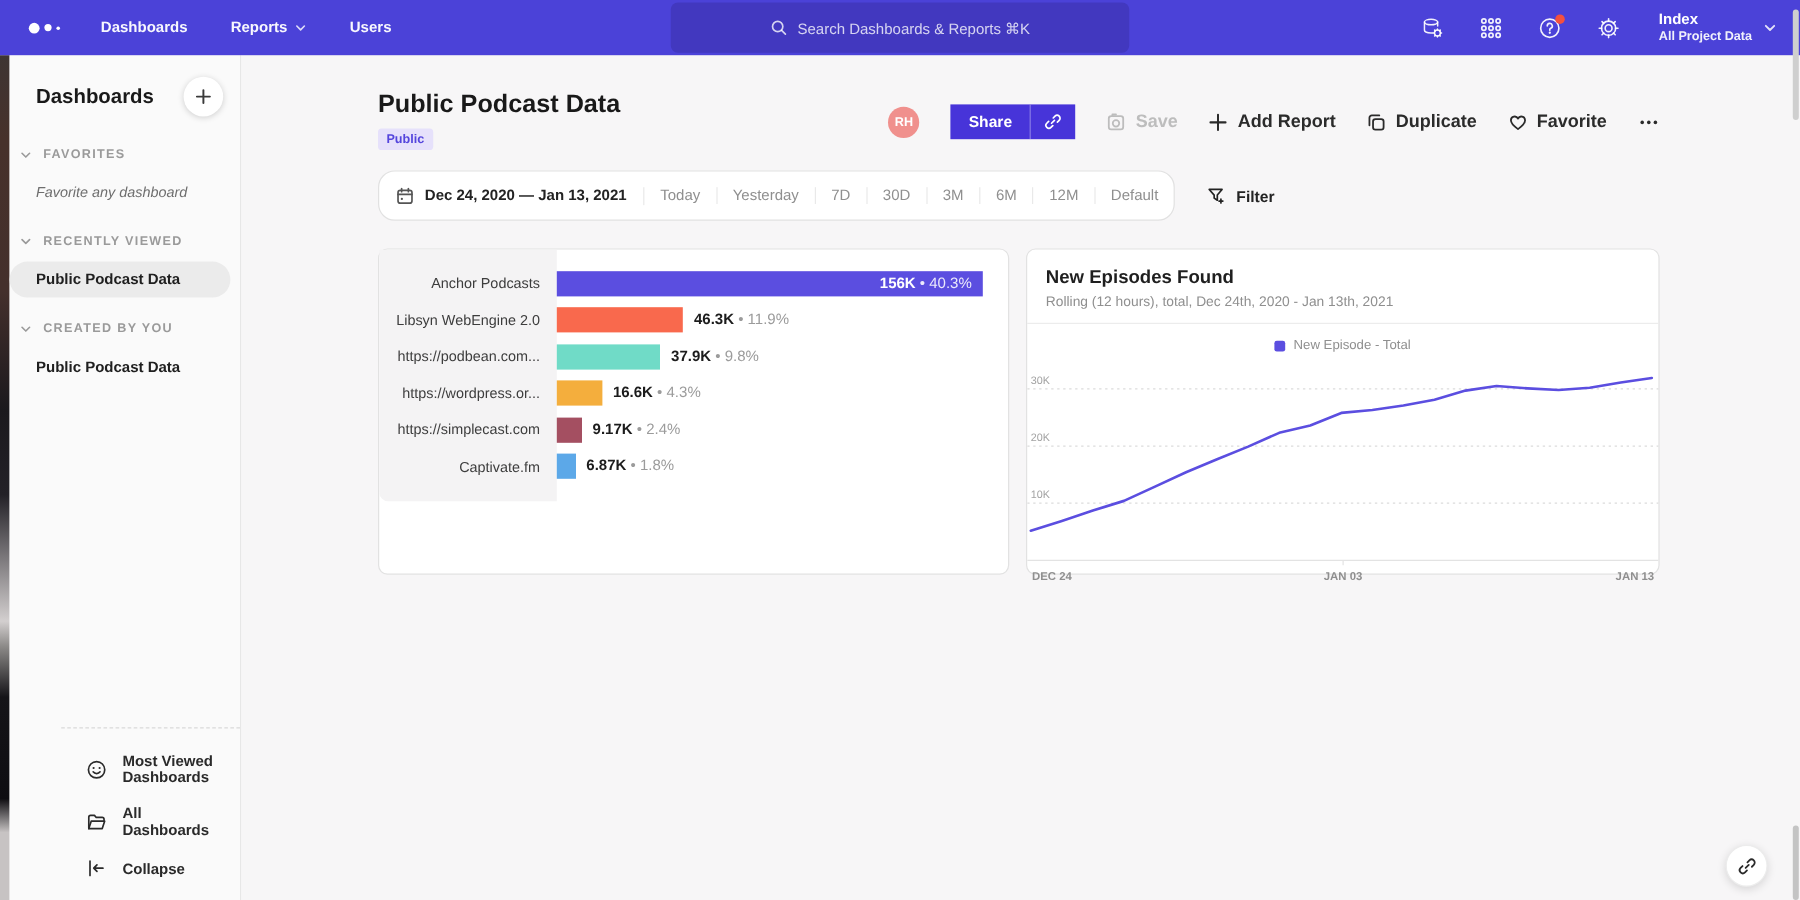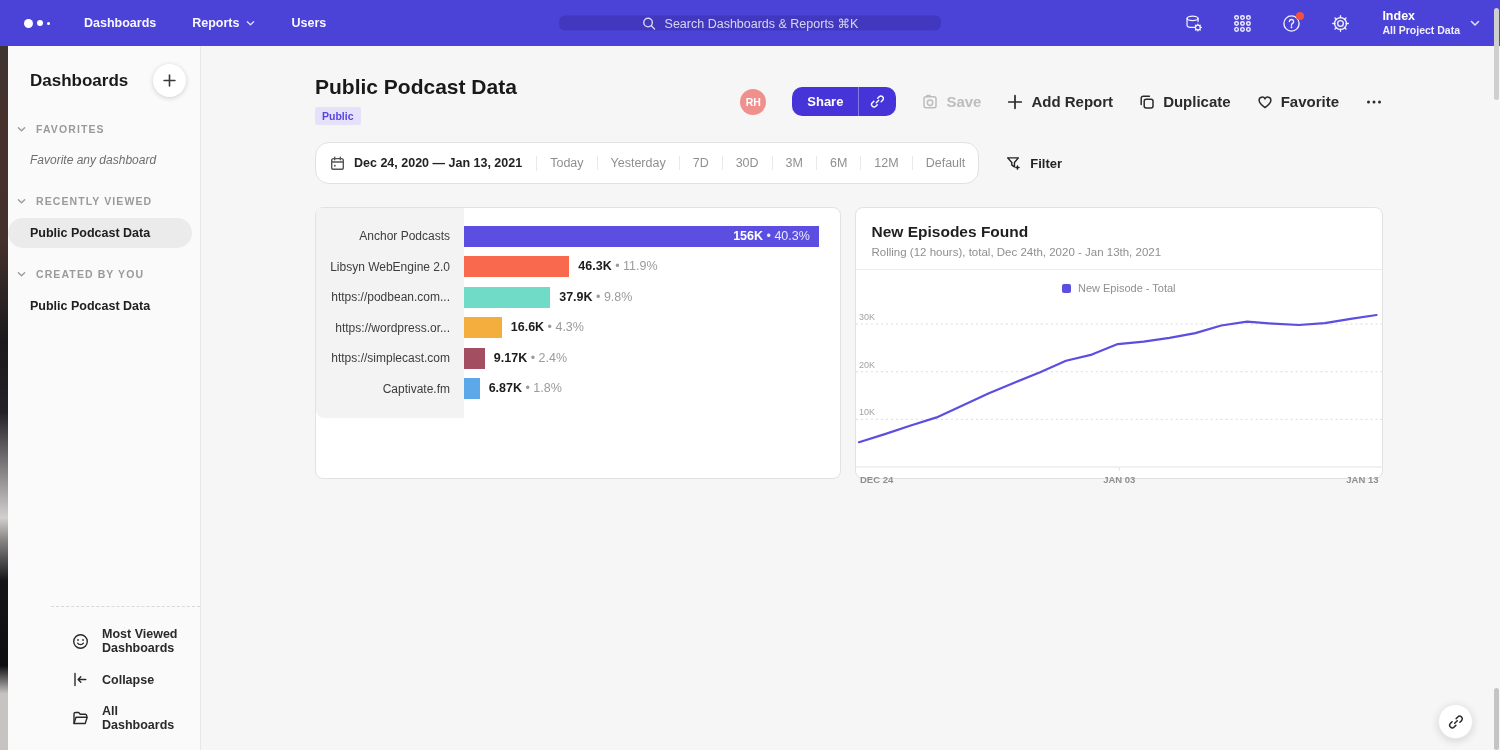--- a/index.html
+++ b/index.html
@@ -20,21 +20,21 @@
   
   .topnav{height:46px;background:var(--topnav-bg);display:flex;align-items:center;padding:0 20px;position:relative;color:#fff;}
   .logo{display:flex;align-items:center;gap:4px;margin:0 34px 0 4px;}
   .logo i{display:block;border-radius:50%;background:#fff;}
   .logo .d1{width:9px;height:9px;}
   .logo .d2{width:6px;height:6px;}
   .logo .d3{width:3px;height:3px;}
   .nav-items{display:flex;align-items:center;gap:36px;}
   .nav-item{display:flex;align-items:center;gap:7px;font-size:12.5px;font-weight:700;color:rgba(255,255,255,0.96);cursor:pointer;}
   .nav-item svg{width:9px;height:7px;opacity:.85;}
-  .search{position:absolute;left:50%;top:50%;transform:translate(-50%,-50%);width:382px;height:15px;background:var(--search-bg);border-radius:6px;display:flex;align-items:center;justify-content:center;gap:9px;color:rgba(255,255,255,0.78);font-size:12.5px;cursor:text;}
+  .search{position:absolute;left:50%;top:50%;transform:translate(-50%,-50%);width:382px;height:42px;background:var(--search-bg);border-radius:6px;display:flex;align-items:center;justify-content:center;gap:9px;color:rgba(255,255,255,0.78);font-size:12.5px;cursor:text;}
   .search svg{width:14px;height:14px;}
   .tn-right{margin-left:auto;display:flex;align-items:center;gap:30px;}
   .tn-icon{position:relative;color:rgba(255,255,255,0.92);cursor:pointer;}
   .tn-icon svg{width:19px;height:19px;stroke-width:1.3;}
   .badge-dot{position:absolute;top:-2px;right:-3px;width:8px;height:8px;border-radius:50%;background:#f4503e;}
   .project{display:flex;align-items:center;gap:10px;cursor:pointer;margin-left:2px;}
   .project-text{display:flex;flex-direction:column;line-height:1.25;}
   .project-name{font-size:12.5px;font-weight:700;}
   .project-sub{font-size:10.5px;font-weight:700;opacity:.92;}
   .project svg{width:10px;height:7px;opacity:.85;}
@@ -59,21 +59,21 @@
   .sb-foot-item svg{width:17px;height:17px;flex:0 0 17px;stroke-width:1.4;}
 
   
   .main{flex:1;background:#f7f6f7;overflow:hidden;}
   .main-inner{margin:29px 117px 0 114px;}
   .page-head{display:flex;align-items:flex-start;}
   .page-title{font-size:21px;font-weight:700;color:#191919;}
   .page-badge{display:inline-block;margin-top:8px;font-size:10.5px;font-weight:700;color:var(--badge-text);background:var(--badge-bg);padding:3px 7px;border-radius:3px;}
   .actions{margin-left:auto;margin-top:12px;display:flex;align-items:center;gap:26px;}
   .avatar{width:26px;height:26px;border-radius:50%;background:var(--avatar-bg);color:#fff;font-size:10.5px;font-weight:700;display:flex;align-items:center;justify-content:center;cursor:pointer;}
-  .share-btn{display:flex;border-radius:10px;overflow:hidden;background:var(--share-bg);color:#fff;cursor:pointer;}
+  .share-btn{display:flex;border-radius:0;overflow:hidden;background:var(--share-bg);color:#fff;cursor:pointer;}
   .share-main{padding:7px 15px;font-size:13px;font-weight:700;}
   .share-link{padding:7px 11px;border-left:1px solid rgba(255,255,255,0.35);display:flex;align-items:center;}
   .share-link svg{width:15px;height:15px;}
   .act{display:flex;align-items:center;gap:8px;font-size:15px;font-weight:700;color:#2b2b2b;cursor:pointer;background:none;border:none;font-family:inherit;}
   .act svg{width:16px;height:16px;}
   .act.disabled{color:#bdbdbd;cursor:default;}
   .more-btn{color:#2b2b2b;cursor:pointer;}
   .more-btn svg{width:18px;height:18px;}
 
   .datebar{margin-top:17px;display:flex;align-items:center;}
@@ -246,30 +246,30 @@
           <svg class="ic" viewBox="0 0 17 17">
             <circle cx="8.5" cy="8.5" r="6.8"></circle>
             <circle class="f" cx="6" cy="7" r="0.9"></circle>
             <circle class="f" cx="11" cy="7" r="0.9"></circle>
             <path d="M5.6 10.2a3.6 3.6 0 0 0 5.8 0"></path>
           </svg>
           <span>Most Viewed Dashboards</span>
         </div>
         <div class="sb-foot-item">
           <svg class="ic" viewBox="0 0 17 17">
-            <path d="M3 2.5v12M13.8 8.5H6.2M8.8 5.8L6.1 8.5l2.7 2.7"></path>
-          </svg>
-          <span>Collapse</span>
-        </div>
-        <div class="sb-foot-item">
-          <svg class="ic" viewBox="0 0 17 17">
             <path d="M2 13.5V4a1.5 1.5 0 0 1 1.5-1.5h3.2L8.2 4.2h5A1.5 1.5 0 0 1 14.7 5.7v.8"></path>
             <path d="M2 13.5l2-6.2h11.2l-2 6.2z"></path>
           </svg>
           <span>All Dashboards</span>
+        </div>
+        <div class="sb-foot-item">
+          <svg class="ic" viewBox="0 0 17 17">
+            <path d="M3 2.5v12M13.8 8.5H6.2M8.8 5.8L6.1 8.5l2.7 2.7"></path>
+          </svg>
+          <span>Collapse</span>
         </div>
       </div>
   </div>
 
   <div class="main">
     <div class="main-inner">
       <div class="page-head">
         <div>
           <div class="page-title">Public Podcast Data</div>
           <span class="page-badge">Public</span>

